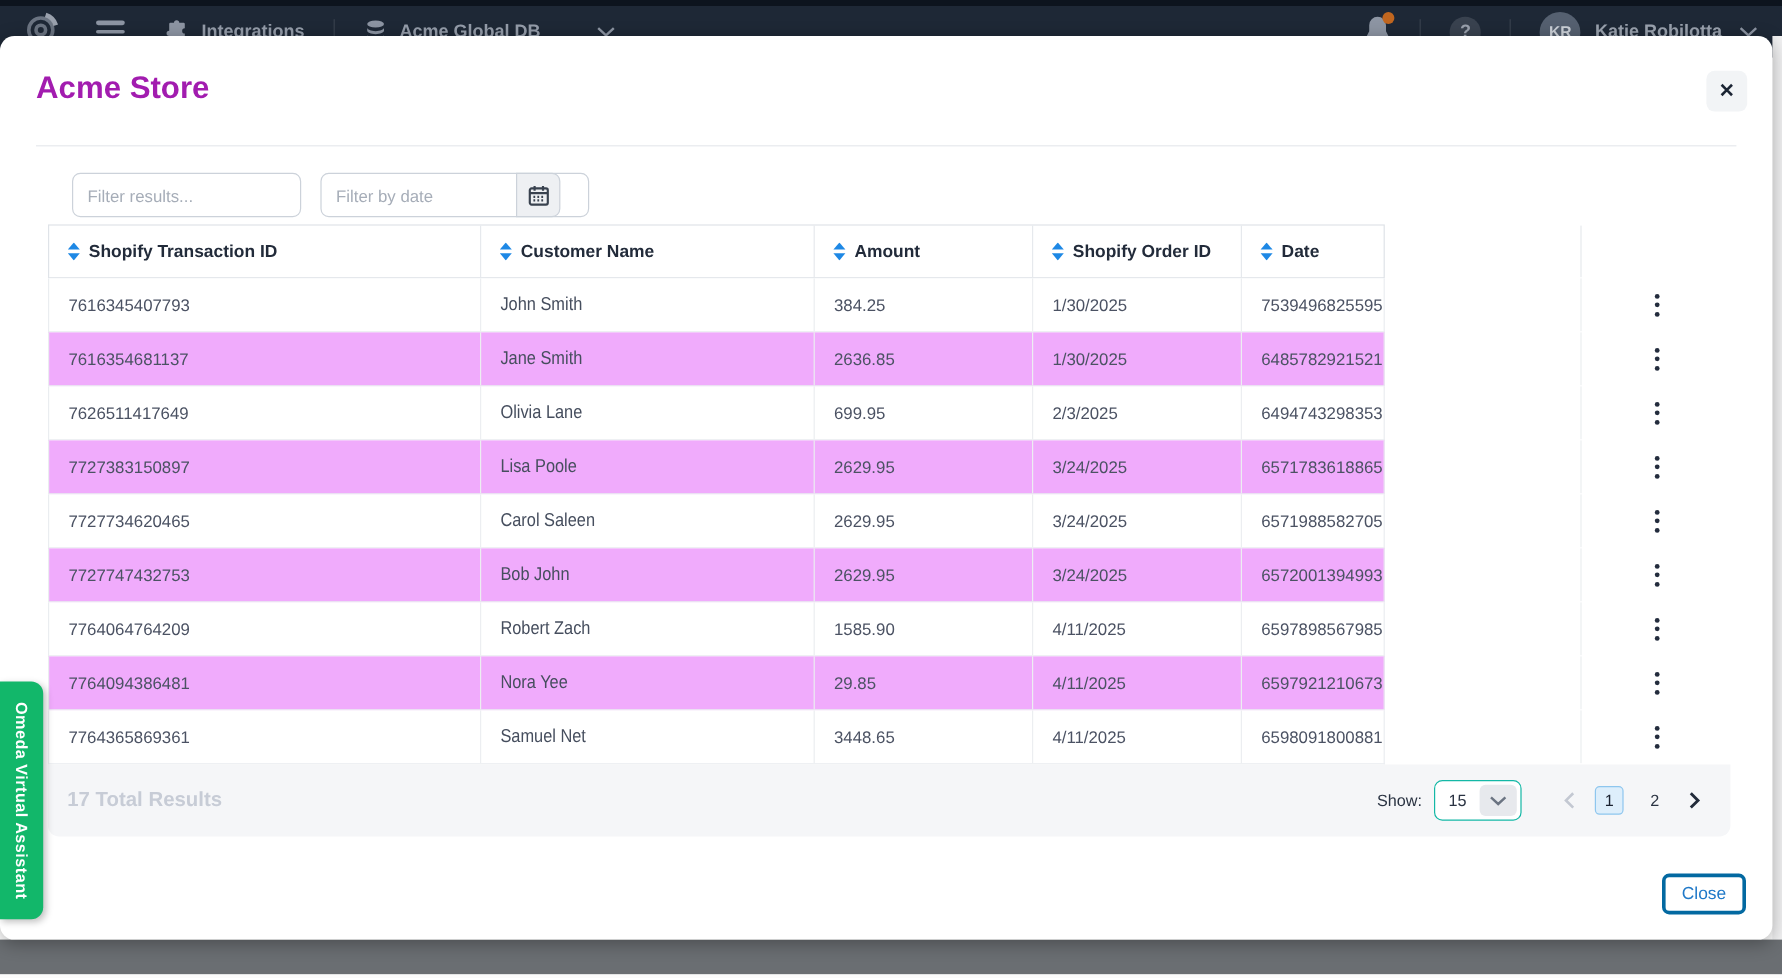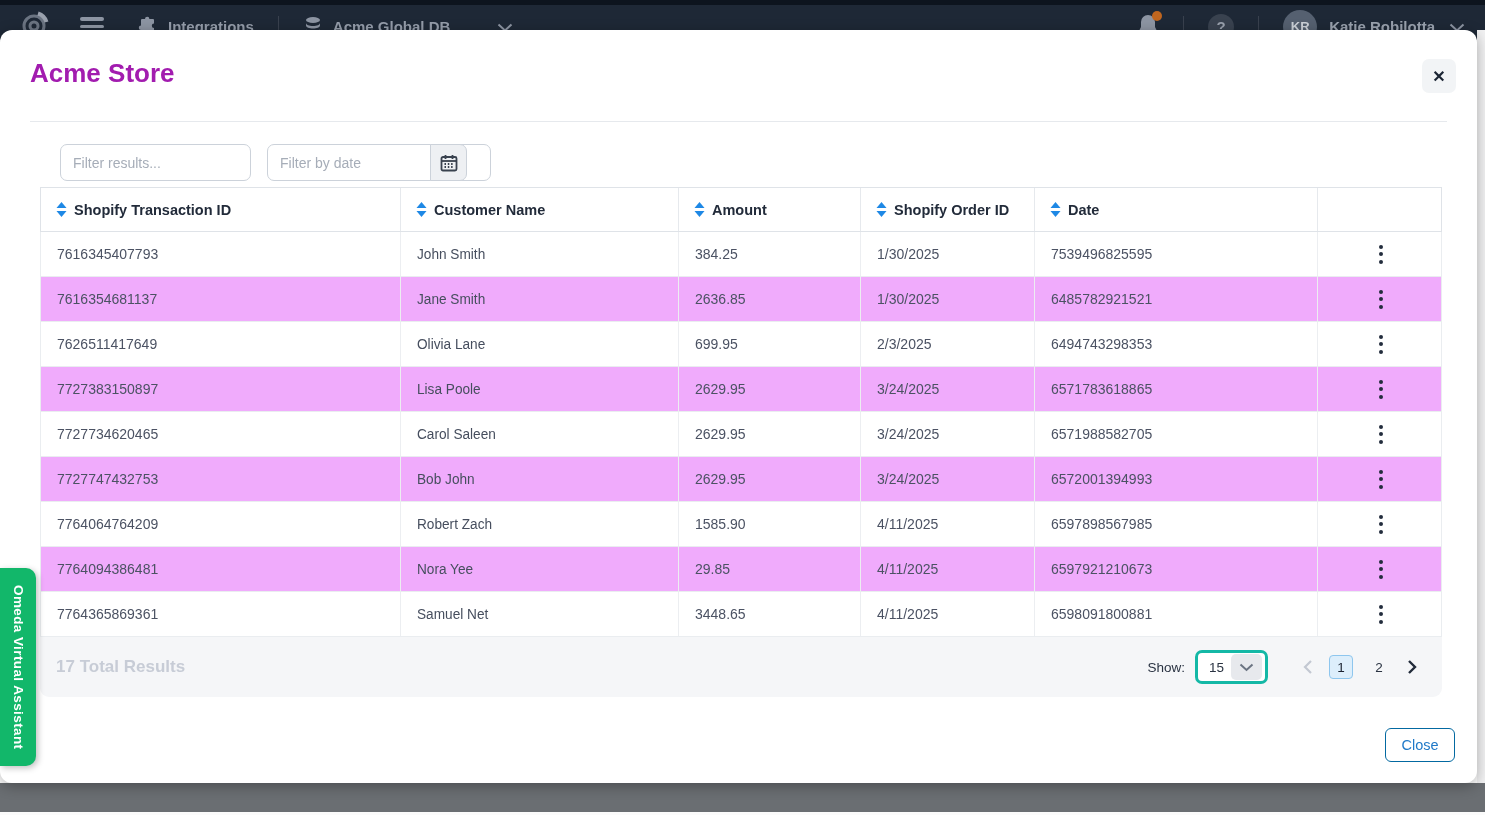--- a/index.html
+++ b/index.html
@@ -45,21 +45,21 @@
   .filter-input { position:absolute; top:114px; height:37px; border:1px solid #ccd2da; border-radius:7px;
                   font-family:"Liberation Sans",sans-serif; font-size:14px; color:#333; padding:0 12px; outline:none; }
   .filter-input::placeholder { color:#a6adb8; }
   .f-results { left:60px; width:191px; }
   .f-date { left:243px; width:224px; padding-right:44px;margin-left:24px; }
   .cal-btn { position:absolute; left:430px; top:114px; width:37px; height:37px; background:#eef0f3;
              border:1px solid #ccd2da; border-radius:0 7px 7px 0; display:flex; align-items:center;
              justify-content:center; cursor:pointer; }
 
   
-  .table { position:absolute; left:40px; top:157px; width:1402px; }
+  .table { position:absolute; left:40px; top:157px; width:1114px; }
   .thead, .row { display:grid; grid-template-columns:360px 278px 182px 174px 283px 125px; height:45px; }
   .thead { background:#fff; border:1px solid #dfe3e8; }
   .th { display:flex; align-items:center; gap:7px; padding-left:15px; font-weight:bold; font-size:14.5px;
         color:#222b3a; border-right:1px solid #e6e9ed; cursor:pointer; }
   .th:last-child { border-right:none; }
   .row { background:#fff; border:1px solid #eaedf0; border-top:none; }
   .row.alt { background:#f0abfc; }
   .td { display:flex; align-items:center; padding-left:16px; font-size:14px; color:#4b5263;
         border-right:1px solid #eceef1; overflow:hidden; }
   .td:last-child { border-right:none; }
@@ -67,33 +67,33 @@
   .td.actions { justify-content:center; padding-left:0; }
   .kebab { display:flex; flex-direction:column; gap:3.5px; padding:6px; cursor:pointer; }
   .kebab i { width:4px; height:4px; border-radius:50%; background:#232c3d; }
 
   
   .table-footer { position:absolute; left:40px; top:607px; width:1402px; height:60px; background:#f5f6f8;
                   border-radius:0 0 9px 9px; display:flex; align-items:center; padding:0 22px 0 16px; }
   .total-results { font-size:17px; font-weight:bold; color:#c7ccd6; }
   .footer-right { margin-left:auto; display:flex; align-items:center; }
   .show-label { font-size:13.5px; color:#2a3342; margin-right:10px; }
-  .page-size { width:73px; height:34px; border:3px solid #14b8a6; border-radius:7px; background:#fff;
+  .page-size { width:73px; height:34px; border:1px solid #14b8a6; border-radius:7px; background:#fff;
                display:flex; align-items:center; cursor:pointer; }
   .page-size-value { flex:1; padding-left:11px; font-size:13.5px; color:#2a3342; }
   .chev-box { width:31px; height:26px; margin-right:3px; background:#e7e9ed; border-radius:5px;
               display:flex; align-items:center; justify-content:center; }
   .pagination { display:flex; align-items:center; gap:14px; margin-left:32px; }
   .page-chev { background:none; border:none; display:flex; align-items:center; cursor:pointer; padding:2px; }
   .page-num { min-width:24px; height:24px; display:flex; align-items:center; justify-content:center;
               font-size:13.5px; color:#2a3342; border-radius:4px; cursor:pointer; }
   .page-num.active { background:#ddeefb; border:1px solid #8ec6ee; color:#1b2230; }
 
   .close-btn { position:absolute; left:1385px; top:698px; width:70px; height:34px; background:#fff;
-               border:1px solid #0369a1; border-radius:6px; color:#2079c8; font-size:14.5px;
+               border:3px solid #0369a1; border-radius:6px; color:#2079c8; font-size:14.5px;
                font-family:"Liberation Sans",sans-serif; cursor:pointer; }
 
   
   .assistant-tab { position:absolute; left:0; top:568px; width:36px; height:198px; background:#12b76a;
                    border-radius:0 10px 10px 0; box-shadow:2px 2px 6px rgba(0,0,0,.25);
                    display:flex; align-items:center; justify-content:center; cursor:pointer; }
   .assistant-tab span { writing-mode:vertical-rl; color:#fff; font-weight:bold; font-size:13.5px; letter-spacing:.4px; }
 </style>
 </head>
 <body>

